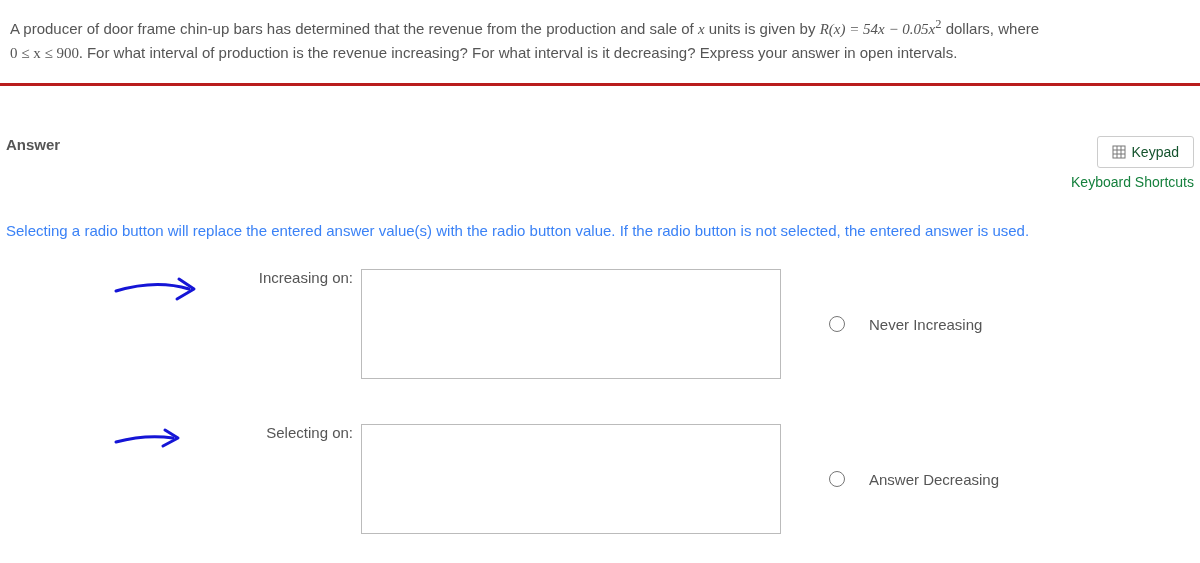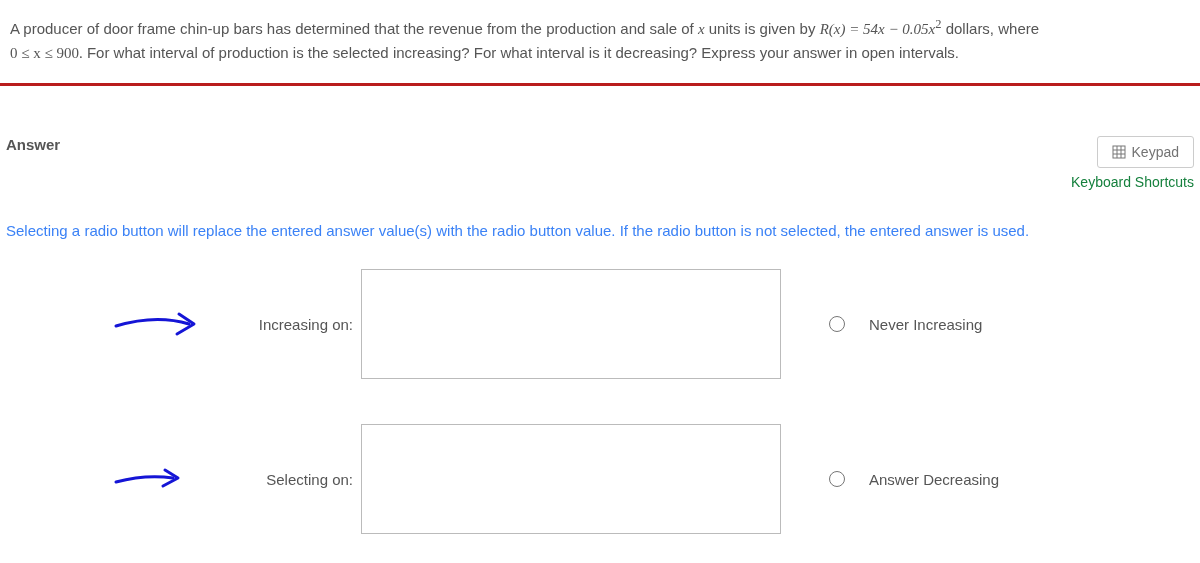--- a/index.html
+++ b/index.html
@@ -48,21 +48,21 @@
       text-align: right;
     }
     .keypad-btn {
       display: inline-flex;
       align-items: center;
       gap: 6px;
       padding: 7px 14px;
       border: 1px solid #ccc;
       border-radius: 3px;
       background: #fff;
-      color: #737373;
+      color: #14532d;
       font-size: 14px;
       cursor: pointer;
     }
     .keypad-icon {
       display: inline-block;
       width: 14px;
       height: 14px;
     }
     .shortcuts-link {
       display: block;
@@ -72,21 +72,20 @@
       cursor: pointer;
     }
     .instruction {
       color: #3b82f6;
       font-size: 15px;
       margin-top: 32px;
       margin-bottom: 30px;
     }
     .row {
       display: flex;
-      align-items: center;
       margin-bottom: 45px;
       position: relative;
     }
     .arrow {
       position: absolute;
       left: 105px;
       width: 100px;
       height: 40px;
     }
     .arrow svg {
@@ -130,21 +129,21 @@
       left: 105px;
       width: 80px;
       height: 30px;
     }
   </style>
 </head>
 <body>
 
 <div class="question">
   <span>A producer of door frame chin-up bars has determined that the revenue from the production and sale of </span><span class="math-var">x</span><span> units is given by </span><span class="math-var">R(x) = 54x − 0.05x</span><sup class="math">2</sup><span> dollars, where </span><br>
-  <span class="math">0 ≤ x ≤ 900.</span><span>  For what interval of production is the selected increasing?  For what interval is it decreasing?  Express your answer in open intervals.</span>
+  <span class="math">0 ≤ x ≤ 900.</span><span>  For what interval of production is the revenue increasing?  For what interval is it decreasing?  Express your answer in open intervals.</span>
 </div>
 
 <div class="answer-section">
   <div class="answer-header">
     <div class="answer-label">Answer</div>
     <div class="keypad-area">
       <button class="keypad-btn">
         <span class="keypad-icon">
           <svg viewBox="0 0 14 14" fill="none" stroke="#777" stroke-width="1">
             <rect x="1" y="1" width="12" height="12"></rect>

